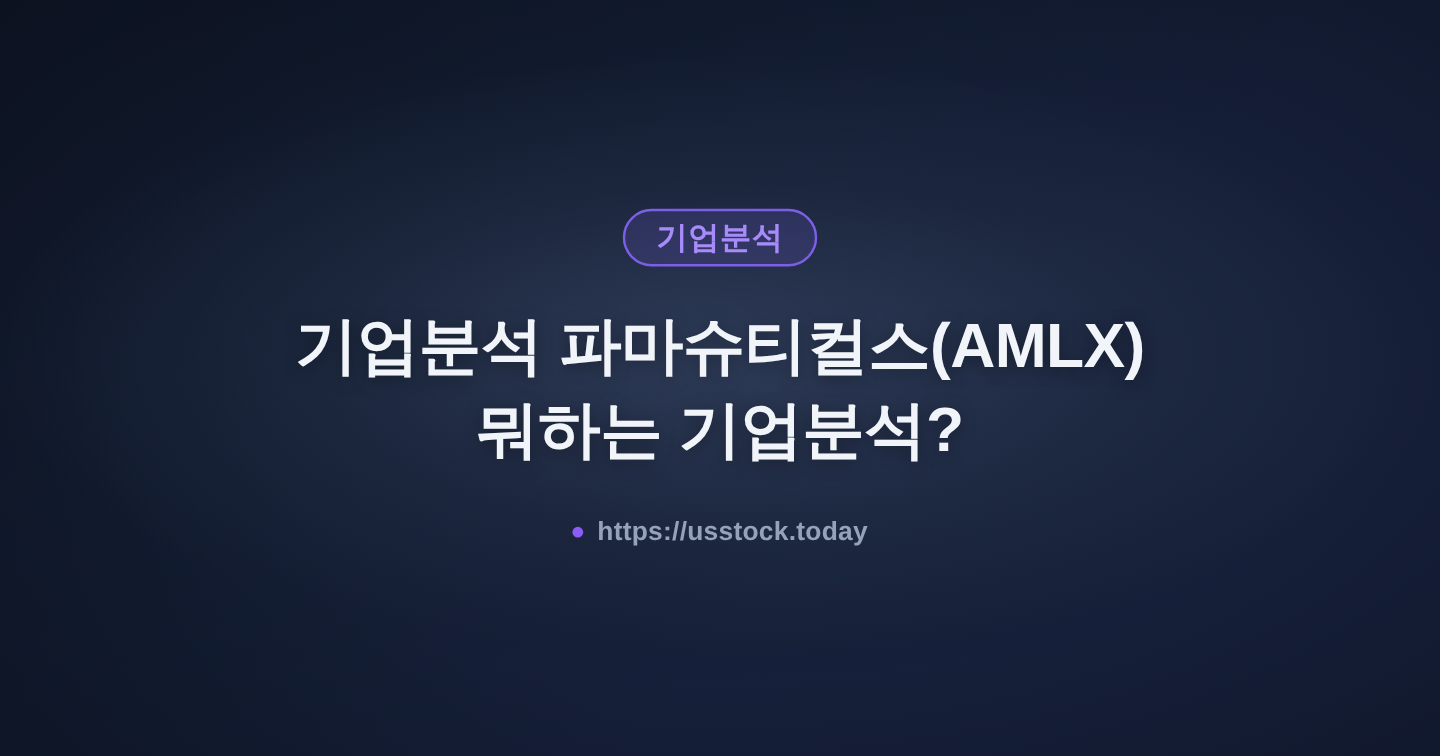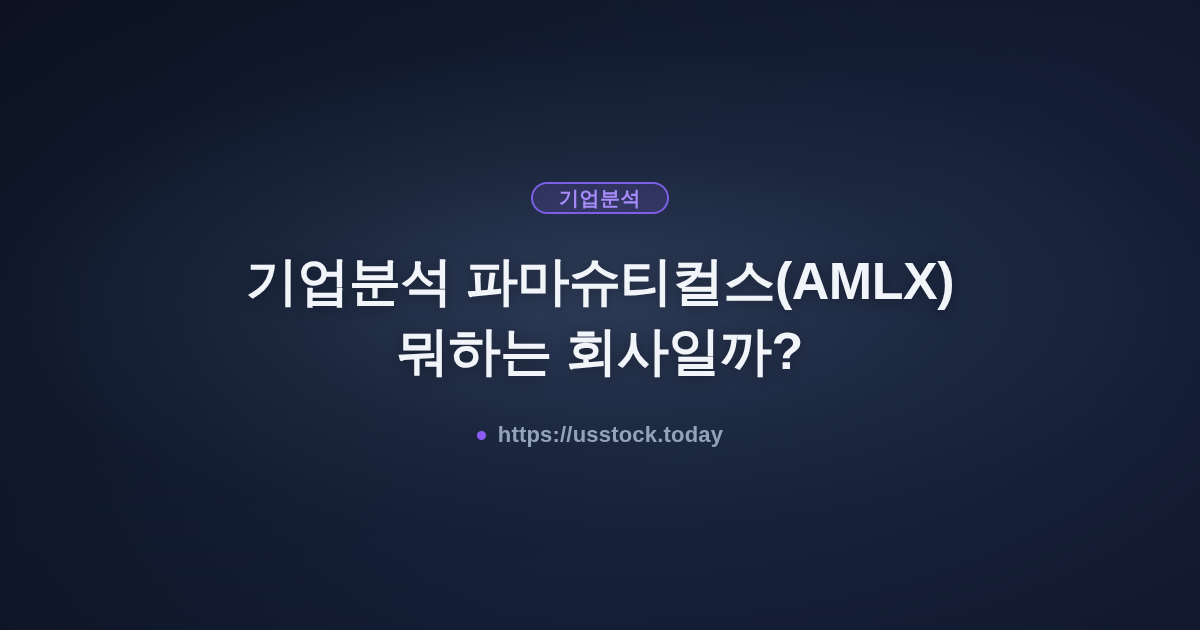--- a/index.html
+++ b/index.html
@@ -40,27 +40,27 @@
     flex-direction: column;
     align-items: center;
     justify-content: center;
     text-align: center;
   }
 
   .badge {
     display: inline-flex;
     align-items: center;
     justify-content: center;
-    height: 32px;
+    height: 48px;
     padding: 0 26px;
     border: 2px solid #7c5fe6;
     border-radius: 999px;
     background: rgba(124, 95, 230, 0.17);
     color: #a78bfa;
-    font-size: 20px;
+    font-size: 26px;
     font-weight: bold;
     letter-spacing: 0.5px;
     line-height: 1;
     box-sizing: border-box;
     margin-bottom: 32px;
   }
 
   .title {
     margin: 0;
     color: #f1f5f9;
@@ -103,21 +103,21 @@
 <div class="og-card">
 
   <div class="vignette"></div>
 
   <div class="content">
 
     <div class="badge">기업분석</div>
 
     <h1 class="title">
       <span class="title-line">기업분석 파마슈티컬스(AMLX)</span>
-      <span class="title-line">뭐하는 회사일까?</span>
+      <span class="title-line">뭐하는 기업분석?</span>
     </h1>
 
     <div class="url-row">
       <span class="bullet-dot"></span>
       <span class="url-text">https://usstock.today</span>
     </div>
 
   </div>
 </div>
 

